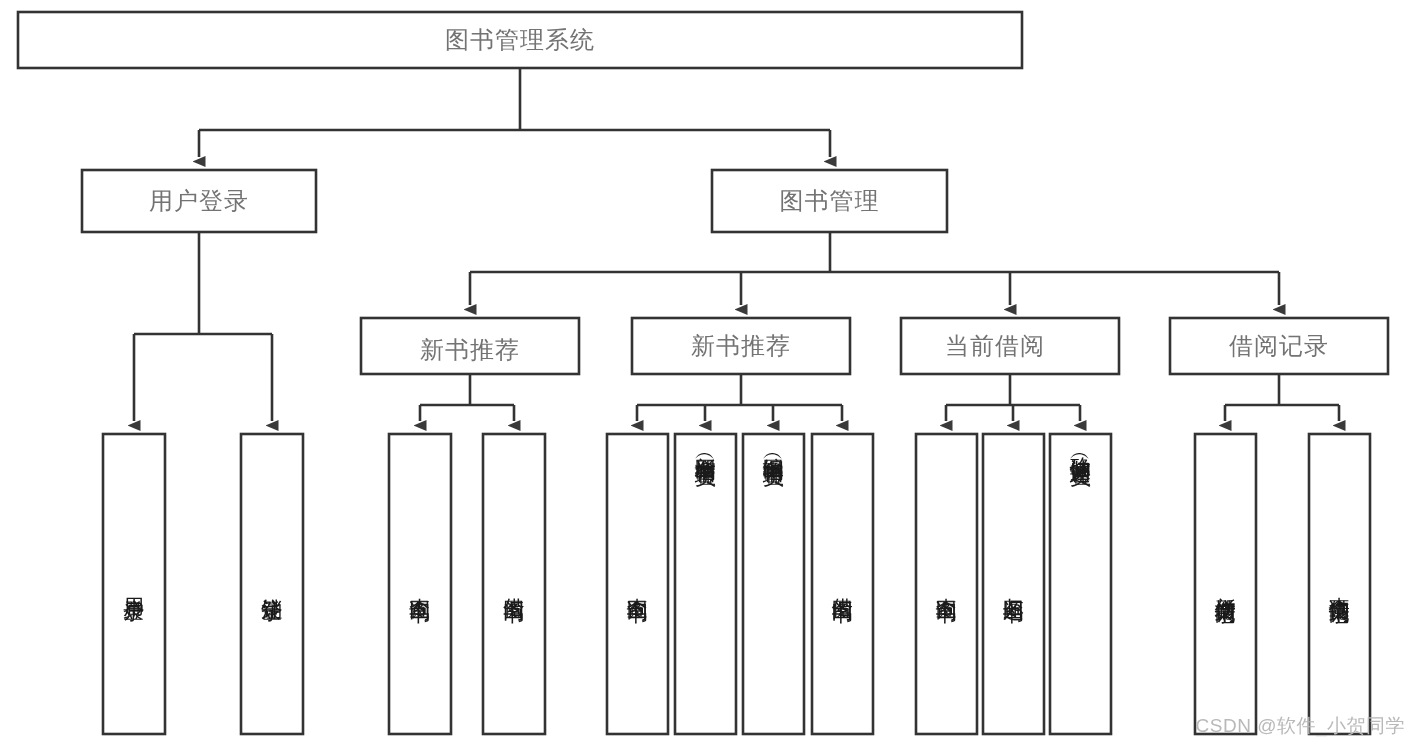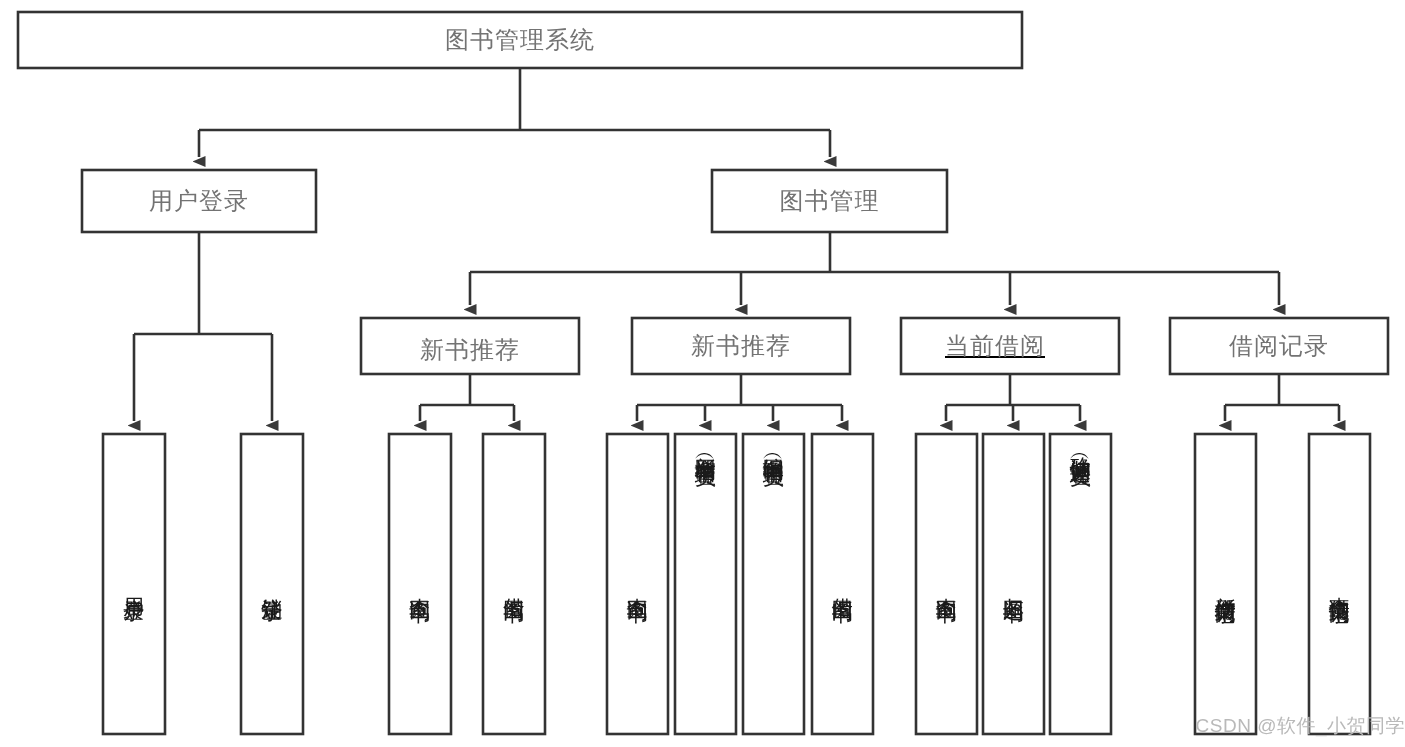--- a/index.html
+++ b/index.html
@@ -171,21 +171,21 @@
 <div class="hlabel-wrap" style="left:712px; top:170px; width:235px; height:62px;">
   <span class="hlabel-text">图书管理</span>
 </div>
 
 <div class="hlabel-wrap" style="left:361px; top:322px; width:218px; height:56px;">
   <span class="hlabel-text">新书推荐</span>
 </div>
 <div class="hlabel-wrap" style="left:632px; top:318px; width:218px; height:56px;">
   <span class="hlabel-text">新书推荐</span>
 </div>
-<div class="hlabel-wrap" style="left:901px; top:318px; width:188px; height:56px;text-decoration:underline;">
+<div class="hlabel-wrap" style="left:901px; top:318px; width:188px; height:56px;">
   <span class="hlabel-text">当前借阅</span>
 </div>
 <div class="hlabel-wrap" style="left:1170px; top:318px; width:218px; height:56px;border-radius:6px;">
   <span class="hlabel-text">借阅记录</span>
 </div>
 
 <div class="vlabel-wrap" style="left:103px; top:434px; width:62px; height:300px;">
   <span class="vlabel-text">用户登录</span>
 </div>
 <div class="vlabel-wrap" style="left:241px; top:434px; width:62px; height:300px;">

